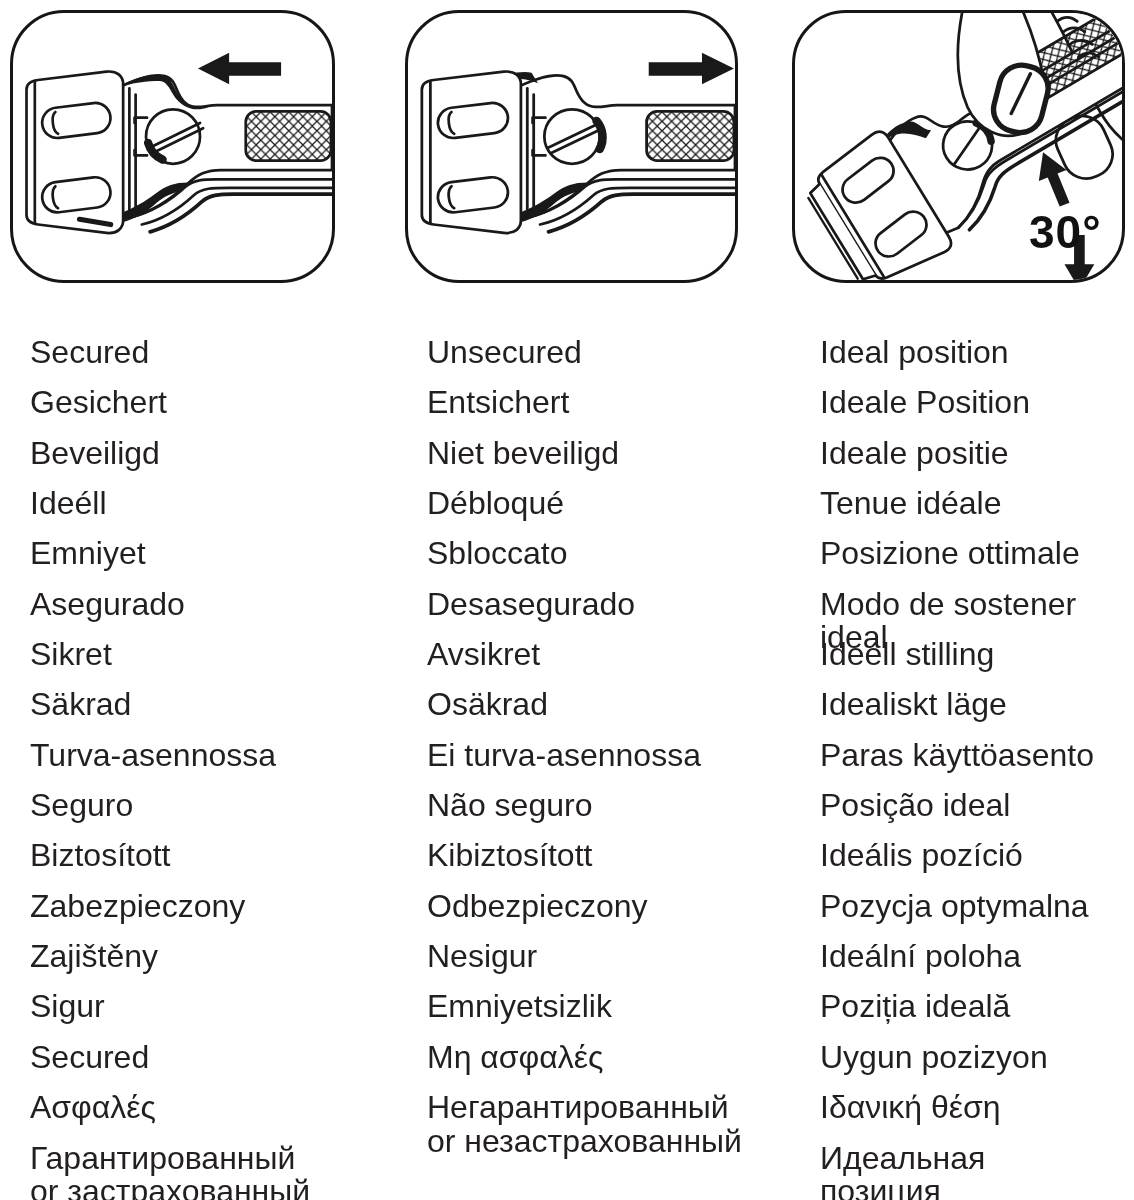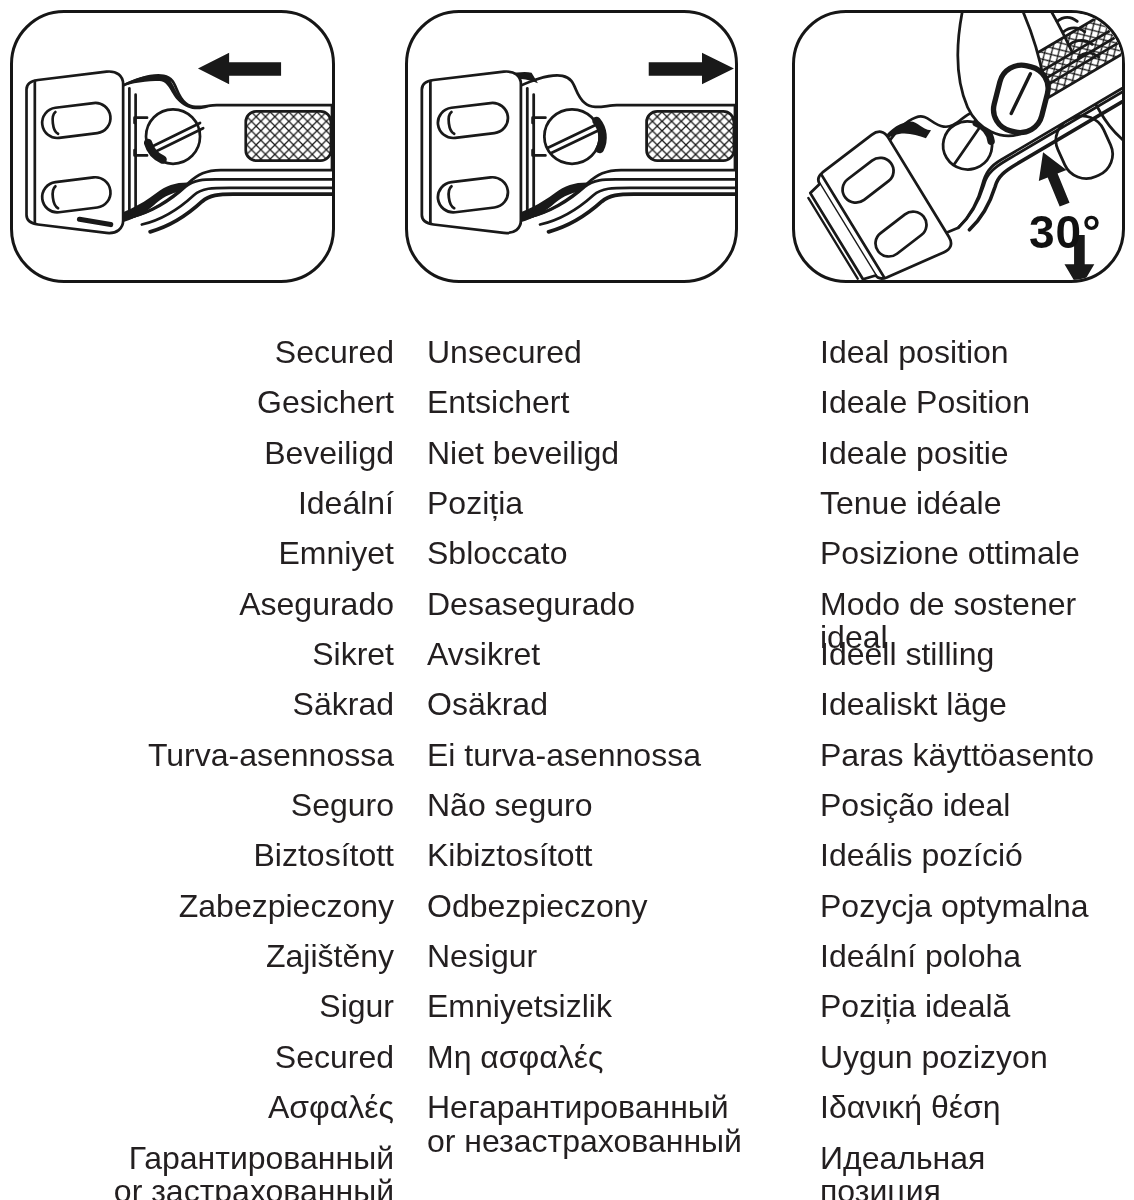--- a/index.html
+++ b/index.html
@@ -9,21 +9,21 @@
   }
   .panel{
     position:absolute;top:10px;height:267px;background:#fff;
     border:3px solid #161616;border-radius:54px;overflow:hidden;
   }
   .panel svg{display:block;width:100%;height:100%;}
   #panel-secured{left:10px;width:319px;}
   #panel-unsecured{left:405px;width:327px;}
   #panel-ideal{left:792px;width:327px;}
   .labels-col{position:absolute;top:336px;}
-  #col-secured{left:22px;width:372px;text-align:right;}
+  #col-secured{left:30px;width:372px;}
   #col-unsecured{left:427px;width:372px;}
   #col-ideal{left:820px;width:314px;}
   .t-row{
     height:50.35px;line-height:33.5px;font-size:32px;
     white-space:pre-line;letter-spacing:0px;
   }
   .angle{
     position:absolute;left:234px;top:172px;font-size:46px;font-weight:700;
     color:#111;letter-spacing:1px;margin-top:20px;
   }
@@ -177,41 +177,41 @@
         </g>
       </g>
     </svg>
     <div class="angle">30°</div>
   </div>
 
   <div class="labels-col" id="col-secured">
       <div class="t-row">Secured</div>
       <div class="t-row">Gesichert</div>
       <div class="t-row">Beveiligd</div>
-      <div class="t-row">Ideální</div>
+      <div class="t-row">Ideéll</div>
       <div class="t-row">Emniyet</div>
       <div class="t-row">Asegurado</div>
       <div class="t-row">Sikret</div>
       <div class="t-row">Säkrad</div>
       <div class="t-row">Turva-asennossa</div>
       <div class="t-row">Seguro</div>
       <div class="t-row">Biztosított</div>
       <div class="t-row">Zabezpieczony</div>
       <div class="t-row">Zajištěny</div>
       <div class="t-row">Sigur</div>
       <div class="t-row">Secured</div>
       <div class="t-row">Ασφαλές</div>
       <div class="t-row">Гарантированный
 or застрахованный</div>
     </div>
   <div class="labels-col" id="col-unsecured">
       <div class="t-row">Unsecured</div>
       <div class="t-row">Entsichert</div>
       <div class="t-row">Niet beveiligd</div>
-      <div class="t-row">Poziția</div>
+      <div class="t-row">Débloqué</div>
       <div class="t-row">Sbloccato</div>
       <div class="t-row">Desasegurado</div>
       <div class="t-row">Avsikret</div>
       <div class="t-row">Osäkrad</div>
       <div class="t-row">Ei turva-asennossa</div>
       <div class="t-row">Não seguro</div>
       <div class="t-row">Kibiztosított</div>
       <div class="t-row">Odbezpieczony</div>
       <div class="t-row">Nesigur</div>
       <div class="t-row">Emniyetsizlik</div>

